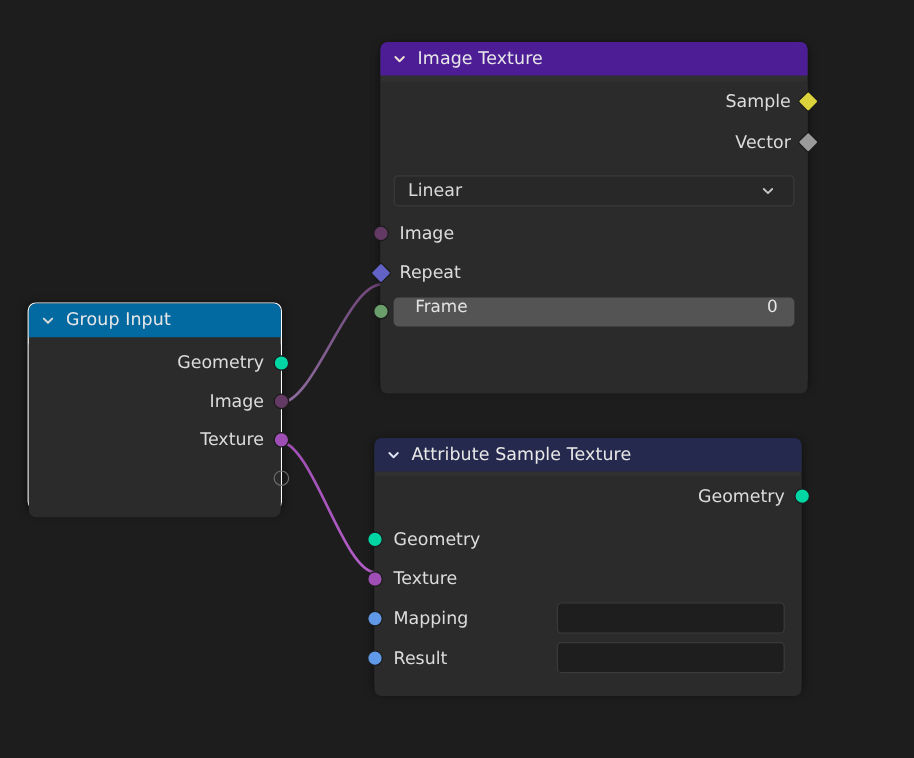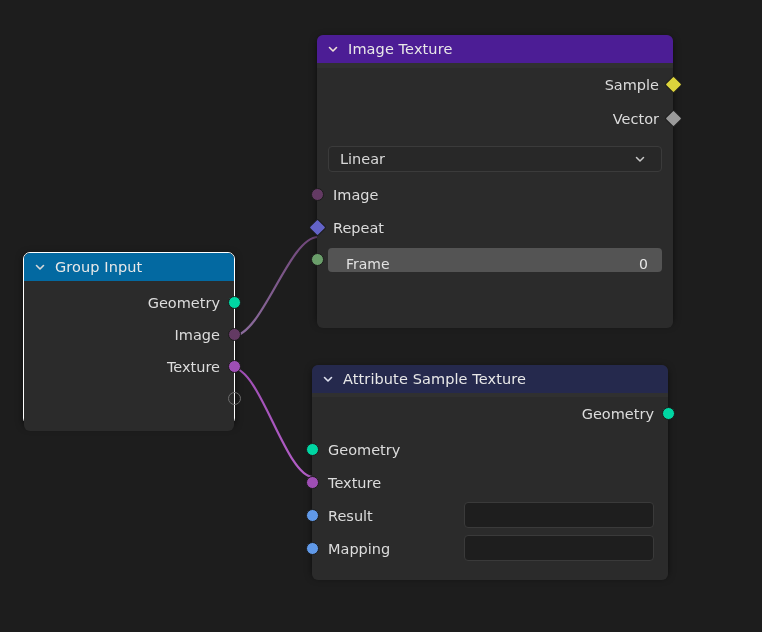--- a/index.html
+++ b/index.html
@@ -137,21 +137,21 @@
     color: #d8d8d8;
     font-size: 14.5px;
   }
 
   
   .valuefield {
     height: 24px;
     background: #545454;
     border-radius: 4px;
     display: flex;
-    align-items: flex-end;
+    align-items: flex-start;
     justify-content: space-between;
     padding: 0 14px 0 18px;
     box-sizing: border-box;
     gap: 43px;
   }
   .valuefield .vf-name { color: #e2e2e2; font-size: 14px; }
   .valuefield .vf-val  { color: #e8e8e8; font-size: 14px; }
 
   
   .textfield {
@@ -297,26 +297,26 @@
         <span class="socket-label">Geometry</span>
       </div>
 
       <div class="row in" style="height:33px;">
         <span class="socket circle" style="background:#9e4eb4; left:-6.5px; top:10px;"></span>
         <span class="socket-label">Texture</span>
       </div>
 
       <div class="row in" style="height:33px;">
         <span class="socket circle" style="background:#6099e8; left:-6.5px; top:10px;"></span>
+        <span class="socket-label">Mapping</span>
+        <div class="textfield"></div>
+      </div>
+
+      <div class="row in" style="height:33px;">
+        <span class="socket circle" style="background:#6099e8; left:-6.5px; top:10px;"></span>
         <span class="socket-label">Result</span>
         <div class="textfield"></div>
       </div>
 
-      <div class="row in" style="height:33px;">
-        <span class="socket circle" style="background:#6099e8; left:-6.5px; top:10px;"></span>
-        <span class="socket-label">Mapping</span>
-        <div class="textfield"></div>
-      </div>
-
     </div>
   </div>
 
 </div>
 
 </body></html>

